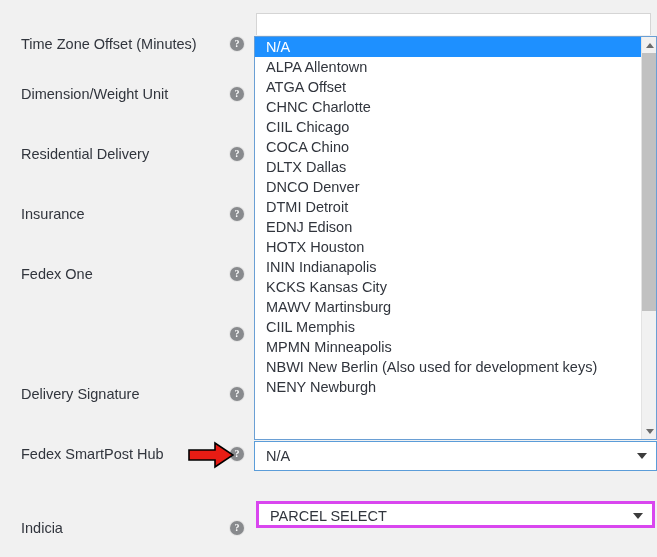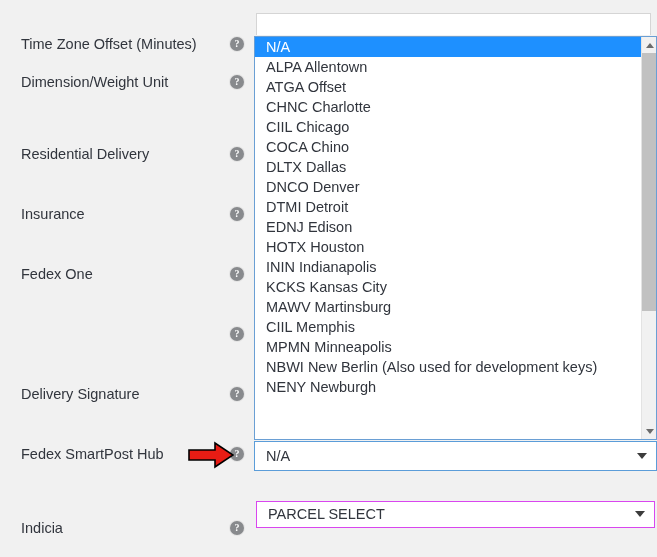--- a/index.html
+++ b/index.html
@@ -194,21 +194,21 @@
   }
 
   
   .select-plain {
     position: absolute;
     left: 256px;
     top: 501px;
     width: 399px;
     height: 27px;
     background: #ffffff;
-    border: 1px solid #d946ef;
+    border: 3px solid #d946ef;
     box-sizing: border-box;
   }
   .select-plain .sel-value {
     position: absolute;
     left: 11px;
     top: 0;
     line-height: 25px;
     font-size: 14.5px;
     color: #31353d;
   }
@@ -219,21 +219,21 @@
 
 <div id="root">
 
   <div class="label-col">
 
     <div class="field-label-row" style="top:32px;">
       <span class="field-label-text">Time Zone Offset (Minutes)</span>
       <span class="help-icon">?</span>
     </div>
 
-    <div class="field-label-row" style="top:70px;padding-left:10px;">
+    <div class="field-label-row" style="top:82px;padding-left:10px;">
       <span class="field-label-text">Dimension/Weight Unit</span>
       <span class="help-icon">?</span>
     </div>
 
     <div class="field-label-row" style="top:142px;">
       <span class="field-label-text">Residential Delivery</span>
       <span class="help-icon">?</span>
     </div>
 
     <div class="field-label-row" style="top:202px;">

